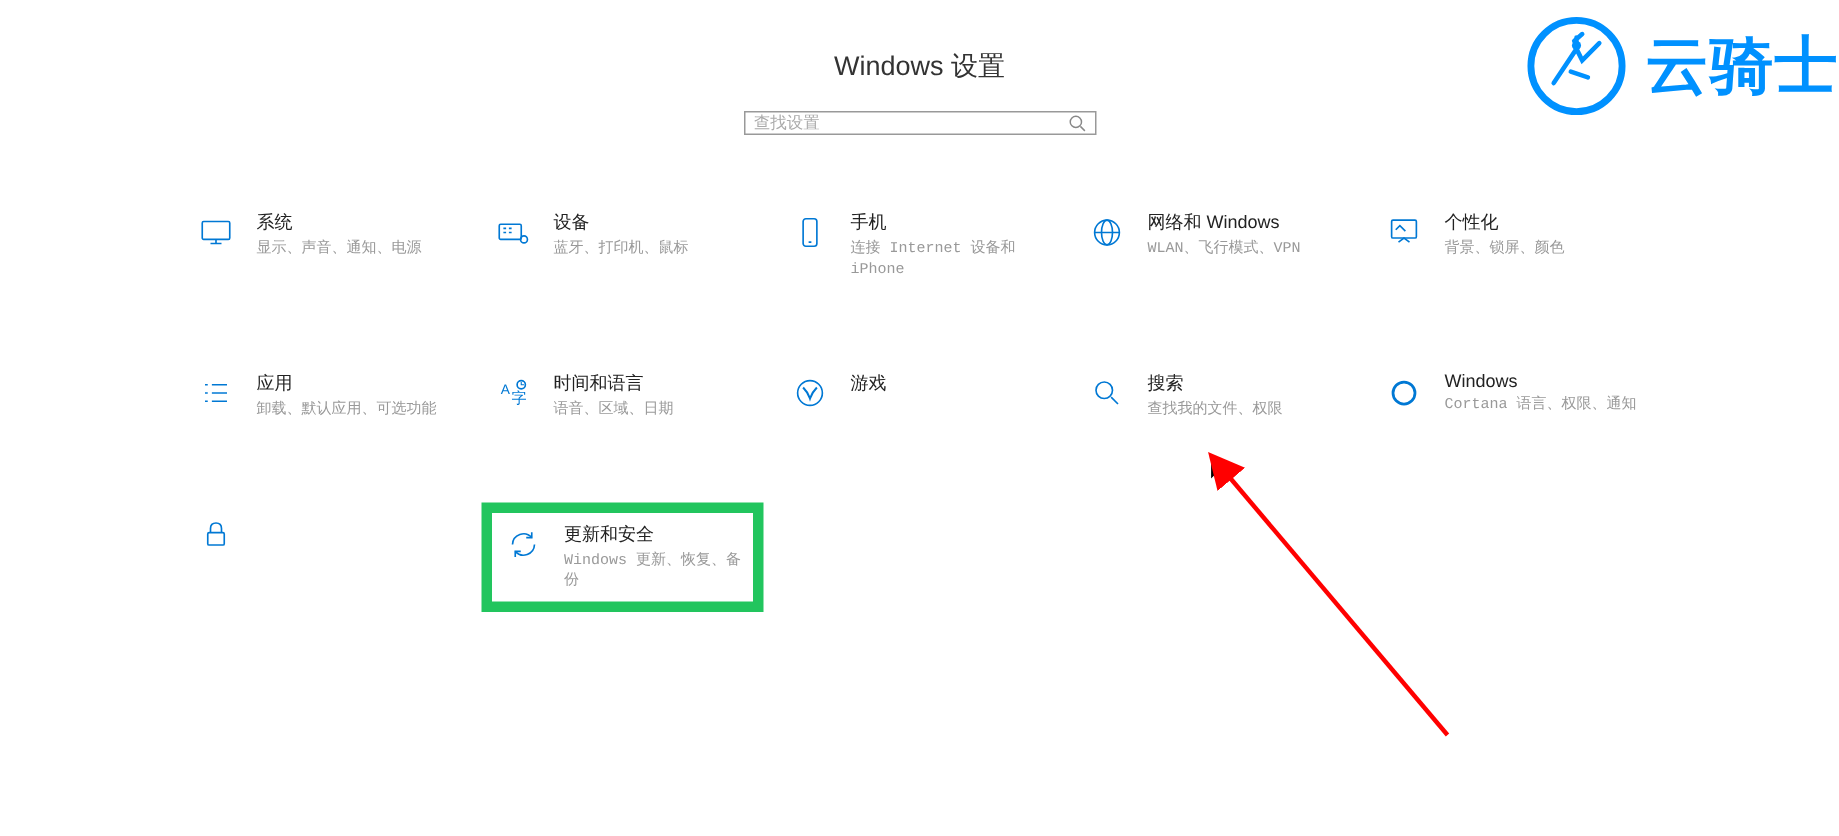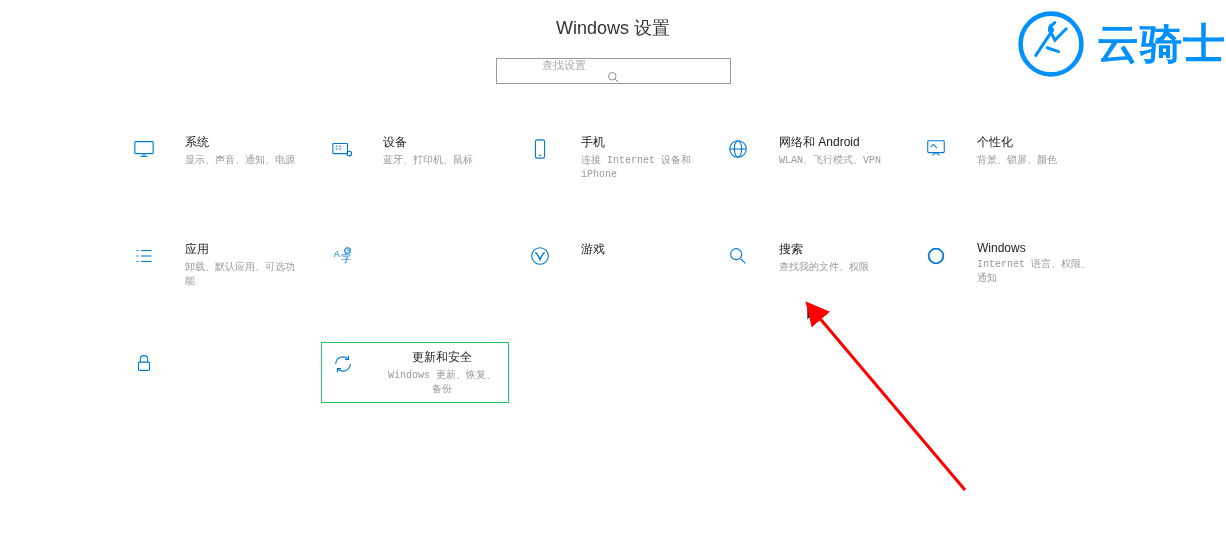--- a/index.html
+++ b/index.html
@@ -9,36 +9,35 @@
       width: 1226px;
       height: 557px;
       position: relative;
       overflow: hidden;
     }
     .page-title {
       text-align: center;
       font-size: 18px;
       font-weight: 300;
       color: #333;
-      padding-top: 16px;
+      padding-top: 32px;
     }
     .search-container {
       display: flex;
       justify-content: center;
       margin-top: 18px;
     }
     .search-box {
       width: 235px;
-      height: 26px;
+      height: 16px;
       border: 1px solid #999;
       display: flex;
       align-items: center;
       padding: 0 6px;
       background: #fff;
-      flex-direction: column;
     }
     .search-box input {
       border: none;
       outline: none;
       flex: 1;
       font-size: 11px;
       color: #888;
       background: transparent;
     }
     .search-box input::placeholder {
@@ -55,28 +54,27 @@
       margin: 44px auto 0;
       width: 980px;
       display: grid;
       grid-template-columns: repeat(5, 1fr);
       row-gap: 48px;
       column-gap: 10px;
     }
     .setting-item {
       display: flex;
       align-items: flex-start;
-      gap: 28px;
+      gap: 14px;
       padding: 6px 8px;
       cursor: pointer;
       position: relative;
     }
     .setting-item.highlighted {
-      border: 1px solid #22c55e;
-      text-align: center;
+      border: 7px solid #22c55e;
     }
     .icon-box {
       width: 26px;
       height: 26px;
       display: flex;
       align-items: center;
       justify-content: center;
       flex-shrink: 0;
       margin-top: 2px;
     }
@@ -198,21 +196,21 @@
 
   <div class="setting-item">
     <span class="icon-box">
       <svg viewBox="0 0 24 24">
           <circle cx="12" cy="12" r="9"></circle>
           <ellipse cx="12" cy="12" rx="4" ry="9"></ellipse>
           <line x1="3" y1="12" x2="21" y2="12"></line>
         </svg>
     </span>
     <div class="setting-text">
-      <div class="setting-title">网络和 Android</div>
+      <div class="setting-title">网络和 Windows</div>
       <div class="setting-desc">WLAN、飞行模式、VPN</div>
     </div>
   </div>
 
   <div class="setting-item">
     <span class="icon-box">
       <svg viewBox="0 0 24 24">
           <rect x="3" y="3" width="18" height="13" rx="1"></rect>
           <path d="M8 19 L12 16 L16 19"></path>
           <path d="M6 10 L9 7 L13 11"></path>
@@ -244,20 +242,24 @@
 
   <div class="setting-item">
     <span class="icon-box">
       <svg viewBox="0 0 24 24">
           <text x="3" y="13" font-size="10" fill="#0078d4" stroke="none">A</text>
           <text x="11" y="19" font-size="11" fill="#0078d4" stroke="none">字</text>
           <circle cx="18" cy="6" r="3"></circle>
           <path d="M18 4 L18 6 L20 6" stroke-width="0.8"></path>
         </svg>
     </span>
+    <div class="setting-text">
+      <div class="setting-title">时间和语言</div>
+      <div class="setting-desc">语音、区域、日期</div>
+    </div>
   </div>
 
   <div class="setting-item">
     <span class="icon-box">
       <svg viewBox="0 0 24 24">
           <circle cx="12" cy="12" r="9"></circle>
           <path d="M7 8 C9 10 11 13 12 16 C13 13 15 10 17 8" stroke-width="1.5"></path>
         </svg>
     </span>
     <div class="setting-text">
@@ -280,21 +282,21 @@
   </div>
 
   <div class="setting-item">
     <span class="icon-box">
       <svg viewBox="0 0 24 24">
           <circle cx="12" cy="12" r="8" stroke-width="2"></circle>
         </svg>
     </span>
     <div class="setting-text">
       <div class="setting-title">Windows</div>
-      <div class="setting-desc">Internet 语言、权限、通知</div>
+      <div class="setting-desc">Cortana 语言、权限、通知</div>
     </div>
   </div>
 
   <div class="setting-item">
     <span class="icon-box">
       <svg viewBox="0 0 24 24">
           <rect x="6" y="11" width="12" height="9" rx="1"></rect>
           <path d="M8 11 L8 8 C8 5 10 4 12 4 C14 4 16 5 16 8 L16 11"></path>
         </svg>
     </span>

